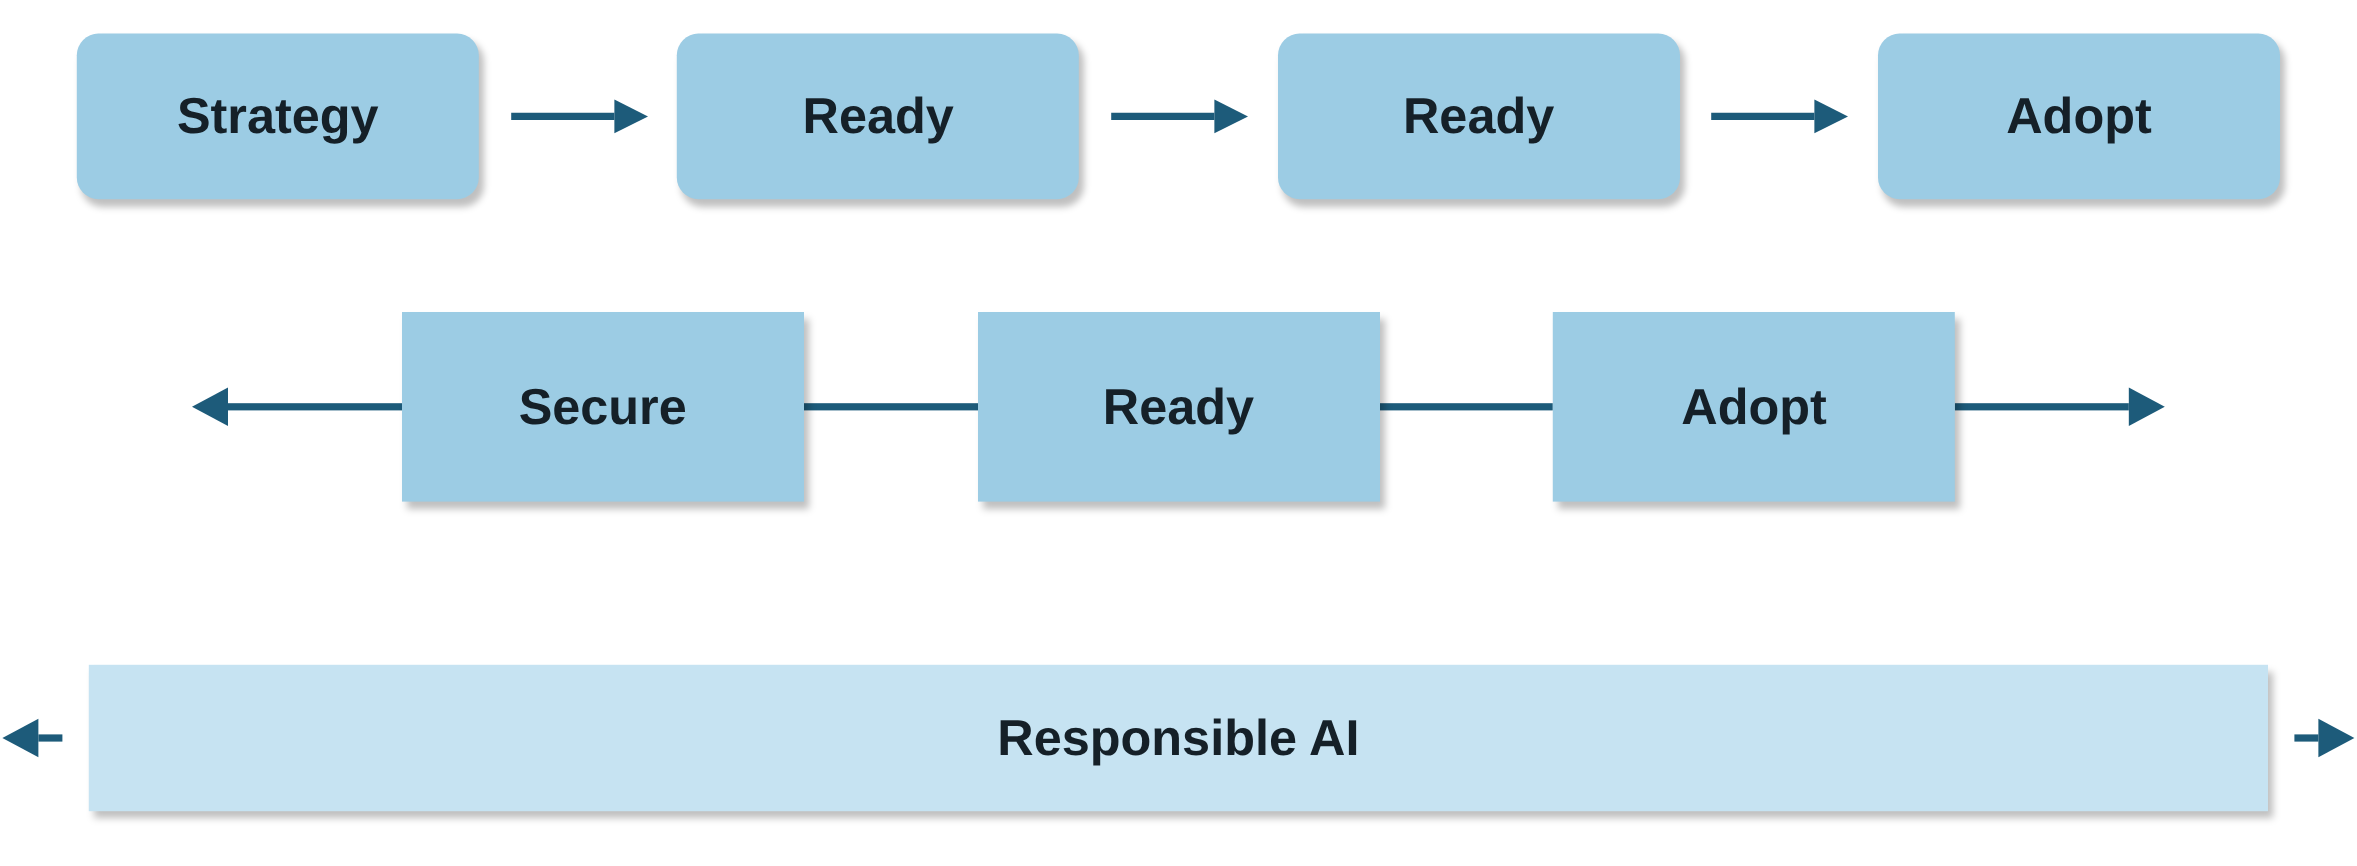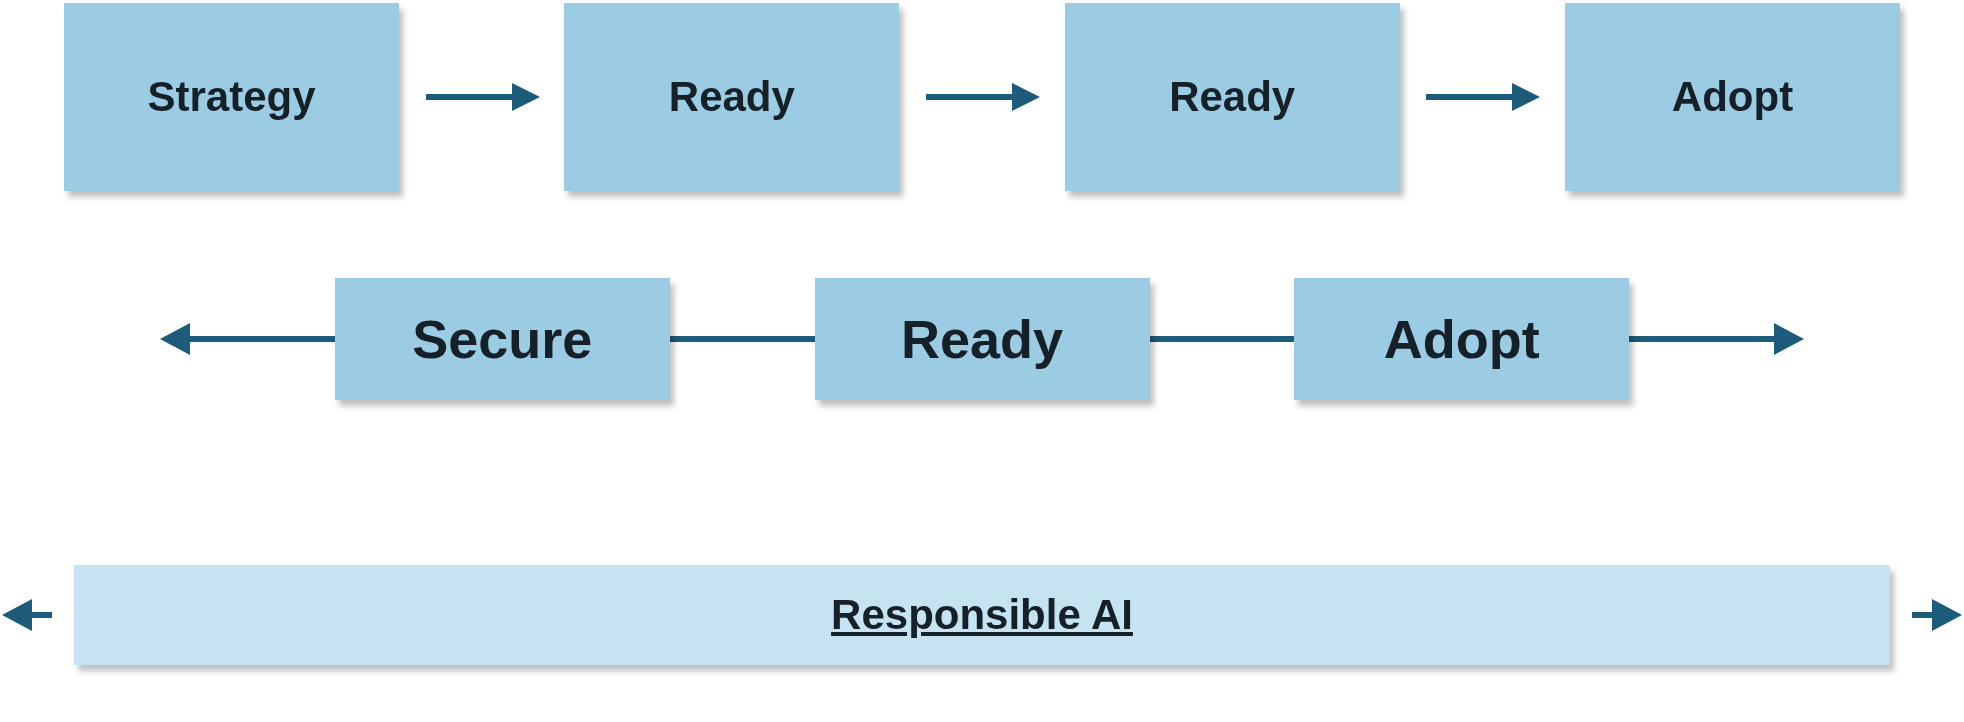--- a/index.html
+++ b/index.html
@@ -28,28 +28,29 @@
     top: 24px;
     left: 64px;
     right: 64px;
     height: 146px;
     display: flex;
     align-items: center;
   }
   .phase-box {
     background: var(--box-blue);
     width: 335px;
-    height: 188px;
+    height: 138px;
     display: flex;
     align-items: center;
     justify-content: center;
     font-size: 42px;
     font-weight: 700;
     box-shadow: 4px 6px 6px var(--shadow);
     flex: 0 0 335px;
+    border-radius: 18px;
   }
   .arrow-right-short {
     flex: 1 1 auto;
     display: flex;
     align-items: center;
     justify-content: center;
   }
   .arrow-right-short svg { width: 120px; height: 40px; }
 
   
@@ -59,25 +60,25 @@
     left: 0;
     right: 0;
     height: 130px;
     display: flex;
     align-items: center;
     padding: 0 160px;
   }
   .mid-box {
     background: var(--box-blue);
     width: 335px;
-    height: 122px;
+    height: 158px;
     display: flex;
     align-items: center;
     justify-content: center;
-    font-size: 54px;
+    font-size: 42px;
     font-weight: 700;
     box-shadow: 4px 6px 6px var(--shadow);
     flex: 0 0 335px;
     z-index: 2;
   }
   .arrow-segment {
     flex: 1 1 auto;
     height: 6px;
     background: var(--arrow-dark);
     position: relative;
@@ -100,29 +101,28 @@
     left: 0;
     right: 0;
     height: 130px;
     display: flex;
     align-items: center;
   }
   .wide-banner {
     background: var(--light-blue);
     flex: 1 1 auto;
     margin: 0 22px;
-    height: 100px;
+    height: 122px;
     display: flex;
     flex-direction: column;
     align-items: center;
     justify-content: center;
     box-shadow: 4px 6px 6px var(--shadow);
     text-align: center;
     z-index: 2;
-    text-decoration: underline;
   }
   .banner-title { font-size: 42px; font-weight: 700; line-height: 1.1; }
   .banner-sub   { font-size: 30px; font-weight: 600; margin-top: 4px; }
 
   .row3 .arrow-head-left,
   .row3 .arrow-head-right { position: relative; }
   .row3 .arrow-head-left  { margin-left: 2px; }
   .row3 .arrow-head-right { margin-right: 2px; }
   .row3 .stub {
     width: 20px; height: 6px; background: var(--arrow-dark);

